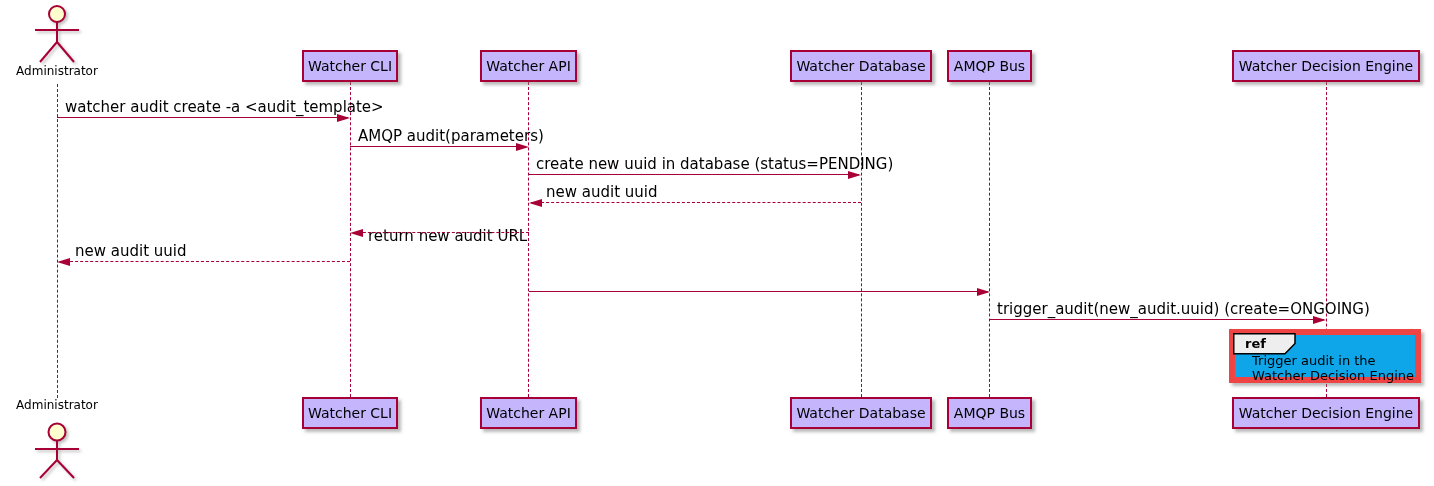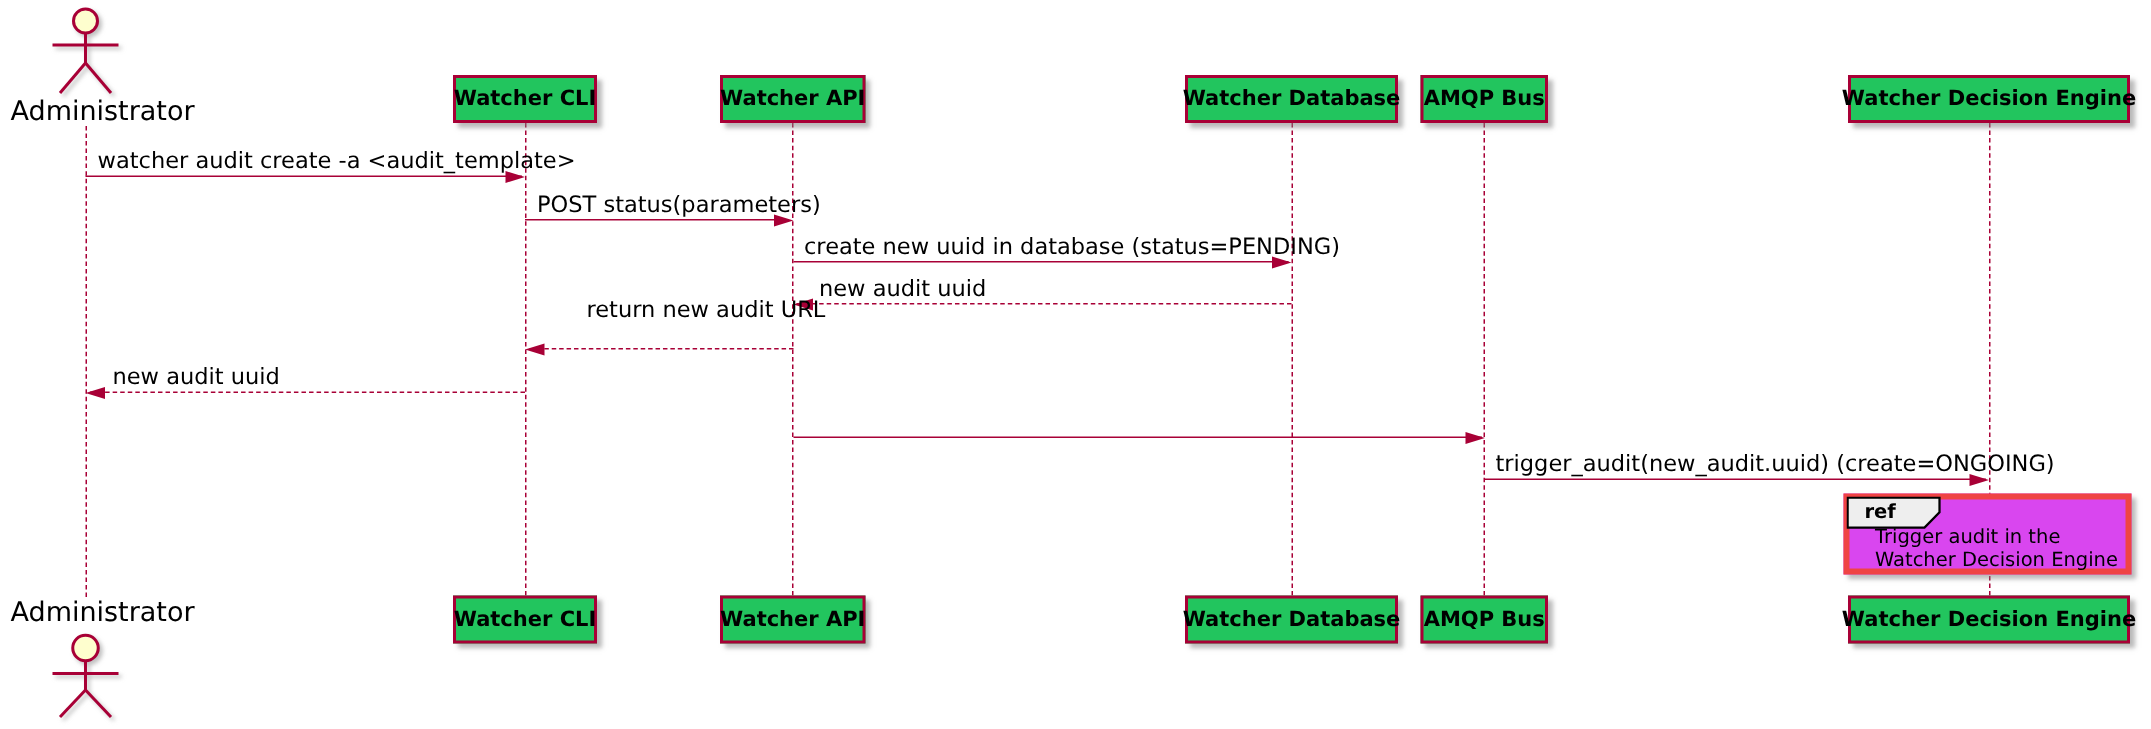--- a/index.html
+++ b/index.html
@@ -8,57 +8,56 @@
     width:1434px;height:486px;
     background:#ffffff;
     font-family:"DejaVu Sans","Liberation Sans",sans-serif;
     color:#000;
     overflow:hidden;
   }
   .pbox{
     position:absolute;
     box-sizing:border-box;
     height:32px;
-    background:#22c55e;
+    background:#c4b5fd;
     border:2px solid #A80036;
     box-shadow:3px 3px 3px rgba(130,130,130,0.55);
     display:flex;align-items:center;justify-content:center;
     font-size:14px;
     white-space:nowrap;
-    font-weight:bold;
   }
   .lifeline{
     position:absolute;
     width:0;
     border-left:1px dashed #A80036;
   }
   .msg-label{
     position:absolute;
     font-size:15px;
     white-space:pre;
     line-height:16px;
   }
   .msg-line{position:absolute;height:0;}
   .msg-line.solid{border-top:1.4px solid #A80036;}
   .msg-line.dashed{border-top:1.4px dashed #A80036;}
   .ah{position:absolute;width:0;height:0;border-top:4.5px solid transparent;border-bottom:4.5px solid transparent;}
   .ah-r{border-left:13px solid #A80036;}
   .ah-l{border-right:13px solid #A80036;}
   .actor-label{
     position:absolute;
-    font-size:18px;
+    font-size:12px;
     text-align:center;
     white-space:nowrap;
   }
   .actor-svg{position:absolute;filter:drop-shadow(2.5px 2.5px 1.5px rgba(130,130,130,0.5));}
   .ref-box{
     position:absolute;
     box-sizing:border-box;
-    background:#d946ef;
-    border:4px solid #ef4444;
+    background:#0ea5e9;
+    border:6px solid #ef4444;
     box-shadow:3px 3px 3px rgba(130,130,130,0.55);
   }
   .ref-tab{position:absolute;left:-2px;top:-2px;width:72px;height:22px;}
   .ref-tab-label{
     position:absolute;left:10px;top:1px;
     font-size:13px;font-weight:bold;
   }
   .ref-line{position:absolute;left:17px;font-size:13px;white-space:nowrap;text-align:center;}
 </style>
 </head>
@@ -70,33 +69,33 @@
   <div class="lifeline" style="left:349.5px;top:82px;height:315px;"></div>
   <div class="lifeline" style="left:528px;top:82px;height:315px;"></div>
   <div class="lifeline" style="left:860.5px;top:82px;height:315px;"></div>
   <div class="lifeline" style="left:989px;top:82px;height:315px;"></div>
   <div class="lifeline" style="left:1325.5px;top:82px;height:315px;"></div>
 
   <div class="msg-label" style="left:65px;top:99px;">watcher audit create -a &lt;audit_template&gt;</div>
   <div class="msg-line solid" style="left:57px;top:117.3px;width:291px;"></div>
   <div class="ah ah-r" style="left:337px;top:113.5px;"></div>
 
-  <div class="msg-label" style="left:358px;top:128px;">POST status(parameters)</div>
+  <div class="msg-label" style="left:358px;top:128px;">AMQP audit(parameters)</div>
   <div class="msg-line solid" style="left:350px;top:146.3px;width:176px;"></div>
   <div class="ah ah-r" style="left:515.5px;top:142.5px;"></div>
 
   <div class="msg-label" style="left:536px;top:156px;">create new uuid in database (status=PENDING)</div>
   <div class="msg-line solid" style="left:528.5px;top:174.3px;width:330px;"></div>
   <div class="ah ah-r" style="left:848px;top:170.5px;"></div>
 
   <div class="msg-label" style="left:546px;top:184px;">new audit uuid</div>
   <div class="msg-line dashed" style="left:531px;top:202.3px;width:330px;"></div>
   <div class="ah ah-l" style="left:528.5px;top:198.5px;"></div>
 
-  <div class="msg-label" style="left:368px;top:198px;margin-left:23px;">return new audit URL</div>
+  <div class="msg-label" style="left:368px;top:228px;">return new audit URL</div>
   <div class="msg-line dashed" style="left:352.5px;top:232.3px;width:176px;"></div>
   <div class="ah ah-l" style="left:350px;top:228.5px;"></div>
 
   <div class="msg-label" style="left:75px;top:243px;">new audit uuid</div>
   <div class="msg-line dashed" style="left:59.5px;top:261.3px;width:290px;"></div>
   <div class="ah ah-l" style="left:57px;top:257.5px;"></div>
 
   <div class="msg-line solid" style="left:528.5px;top:291.3px;width:459px;"></div>
   <div class="ah ah-r" style="left:976.5px;top:287.5px;"></div>
 

